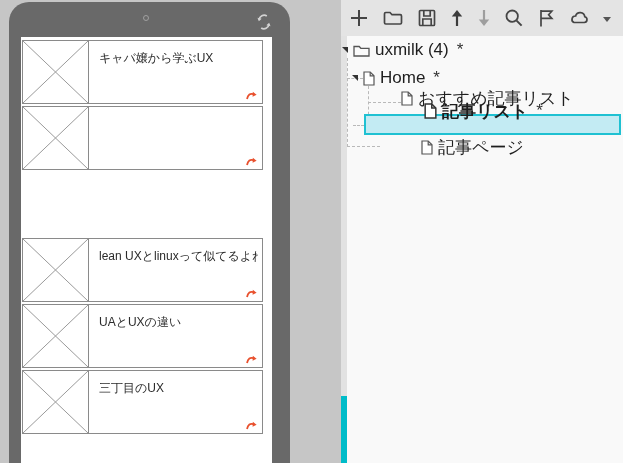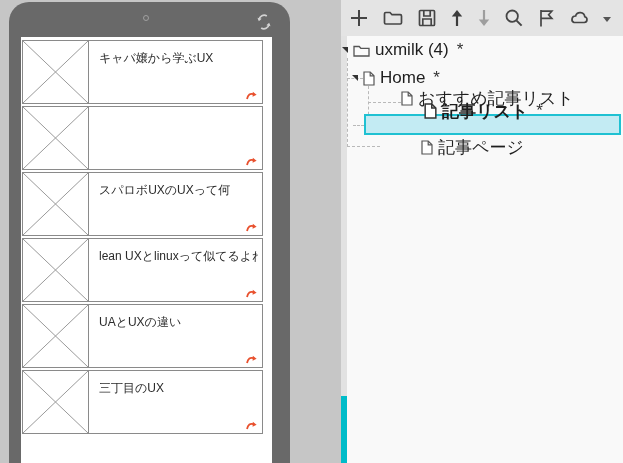--- a/index.html
+++ b/index.html
@@ -79,32 +79,20 @@
           <svg viewBox="0 0 100 100" preserveAspectRatio="none">
               <path d="M0 0 L100 100 M100 0 L0 100" stroke="#9a9a9a" stroke-width="1" vector-effect="non-scaling-stroke"></path>
             </svg>
         </div>
         <svg class="linkic" viewBox="0 0 11 9">
             <path d="M1 8 Q2.5 1.5 7.5 3.2" fill="none" stroke="#e8502d" stroke-width="1.8"></path>
             <path d="M6.8 0.8 L10.6 3.8 L6.6 5.8 Z" fill="#e8502d"></path>
           </svg>
       </div>
 
-      <div class="wire-item" style="top:135px">
-        <div class="imgbox">
-          <svg viewBox="0 0 100 100" preserveAspectRatio="none">
-              <path d="M0 0 L100 100 M100 0 L0 100" stroke="#9a9a9a" stroke-width="1" vector-effect="non-scaling-stroke"></path>
-            </svg>
-        </div>
-        <div class="title">スパロボUXのUXって何</div>
-        <svg class="linkic" viewBox="0 0 11 9">
-            <path d="M1 8 Q2.5 1.5 7.5 3.2" fill="none" stroke="#e8502d" stroke-width="1.8"></path>
-            <path d="M6.8 0.8 L10.6 3.8 L6.6 5.8 Z" fill="#e8502d"></path>
-          </svg>
-      </div>
 
       <div class="wire-item" style="top:201px">
         <div class="imgbox">
           <svg viewBox="0 0 100 100" preserveAspectRatio="none">
               <path d="M0 0 L100 100 M100 0 L0 100" stroke="#9a9a9a" stroke-width="1" vector-effect="non-scaling-stroke"></path>
             </svg>
         </div>
         <div class="title">lean UXとlinuxって似てるよね</div>
         <svg class="linkic" viewBox="0 0 11 9">
             <path d="M1 8 Q2.5 1.5 7.5 3.2" fill="none" stroke="#e8502d" stroke-width="1.8"></path>

